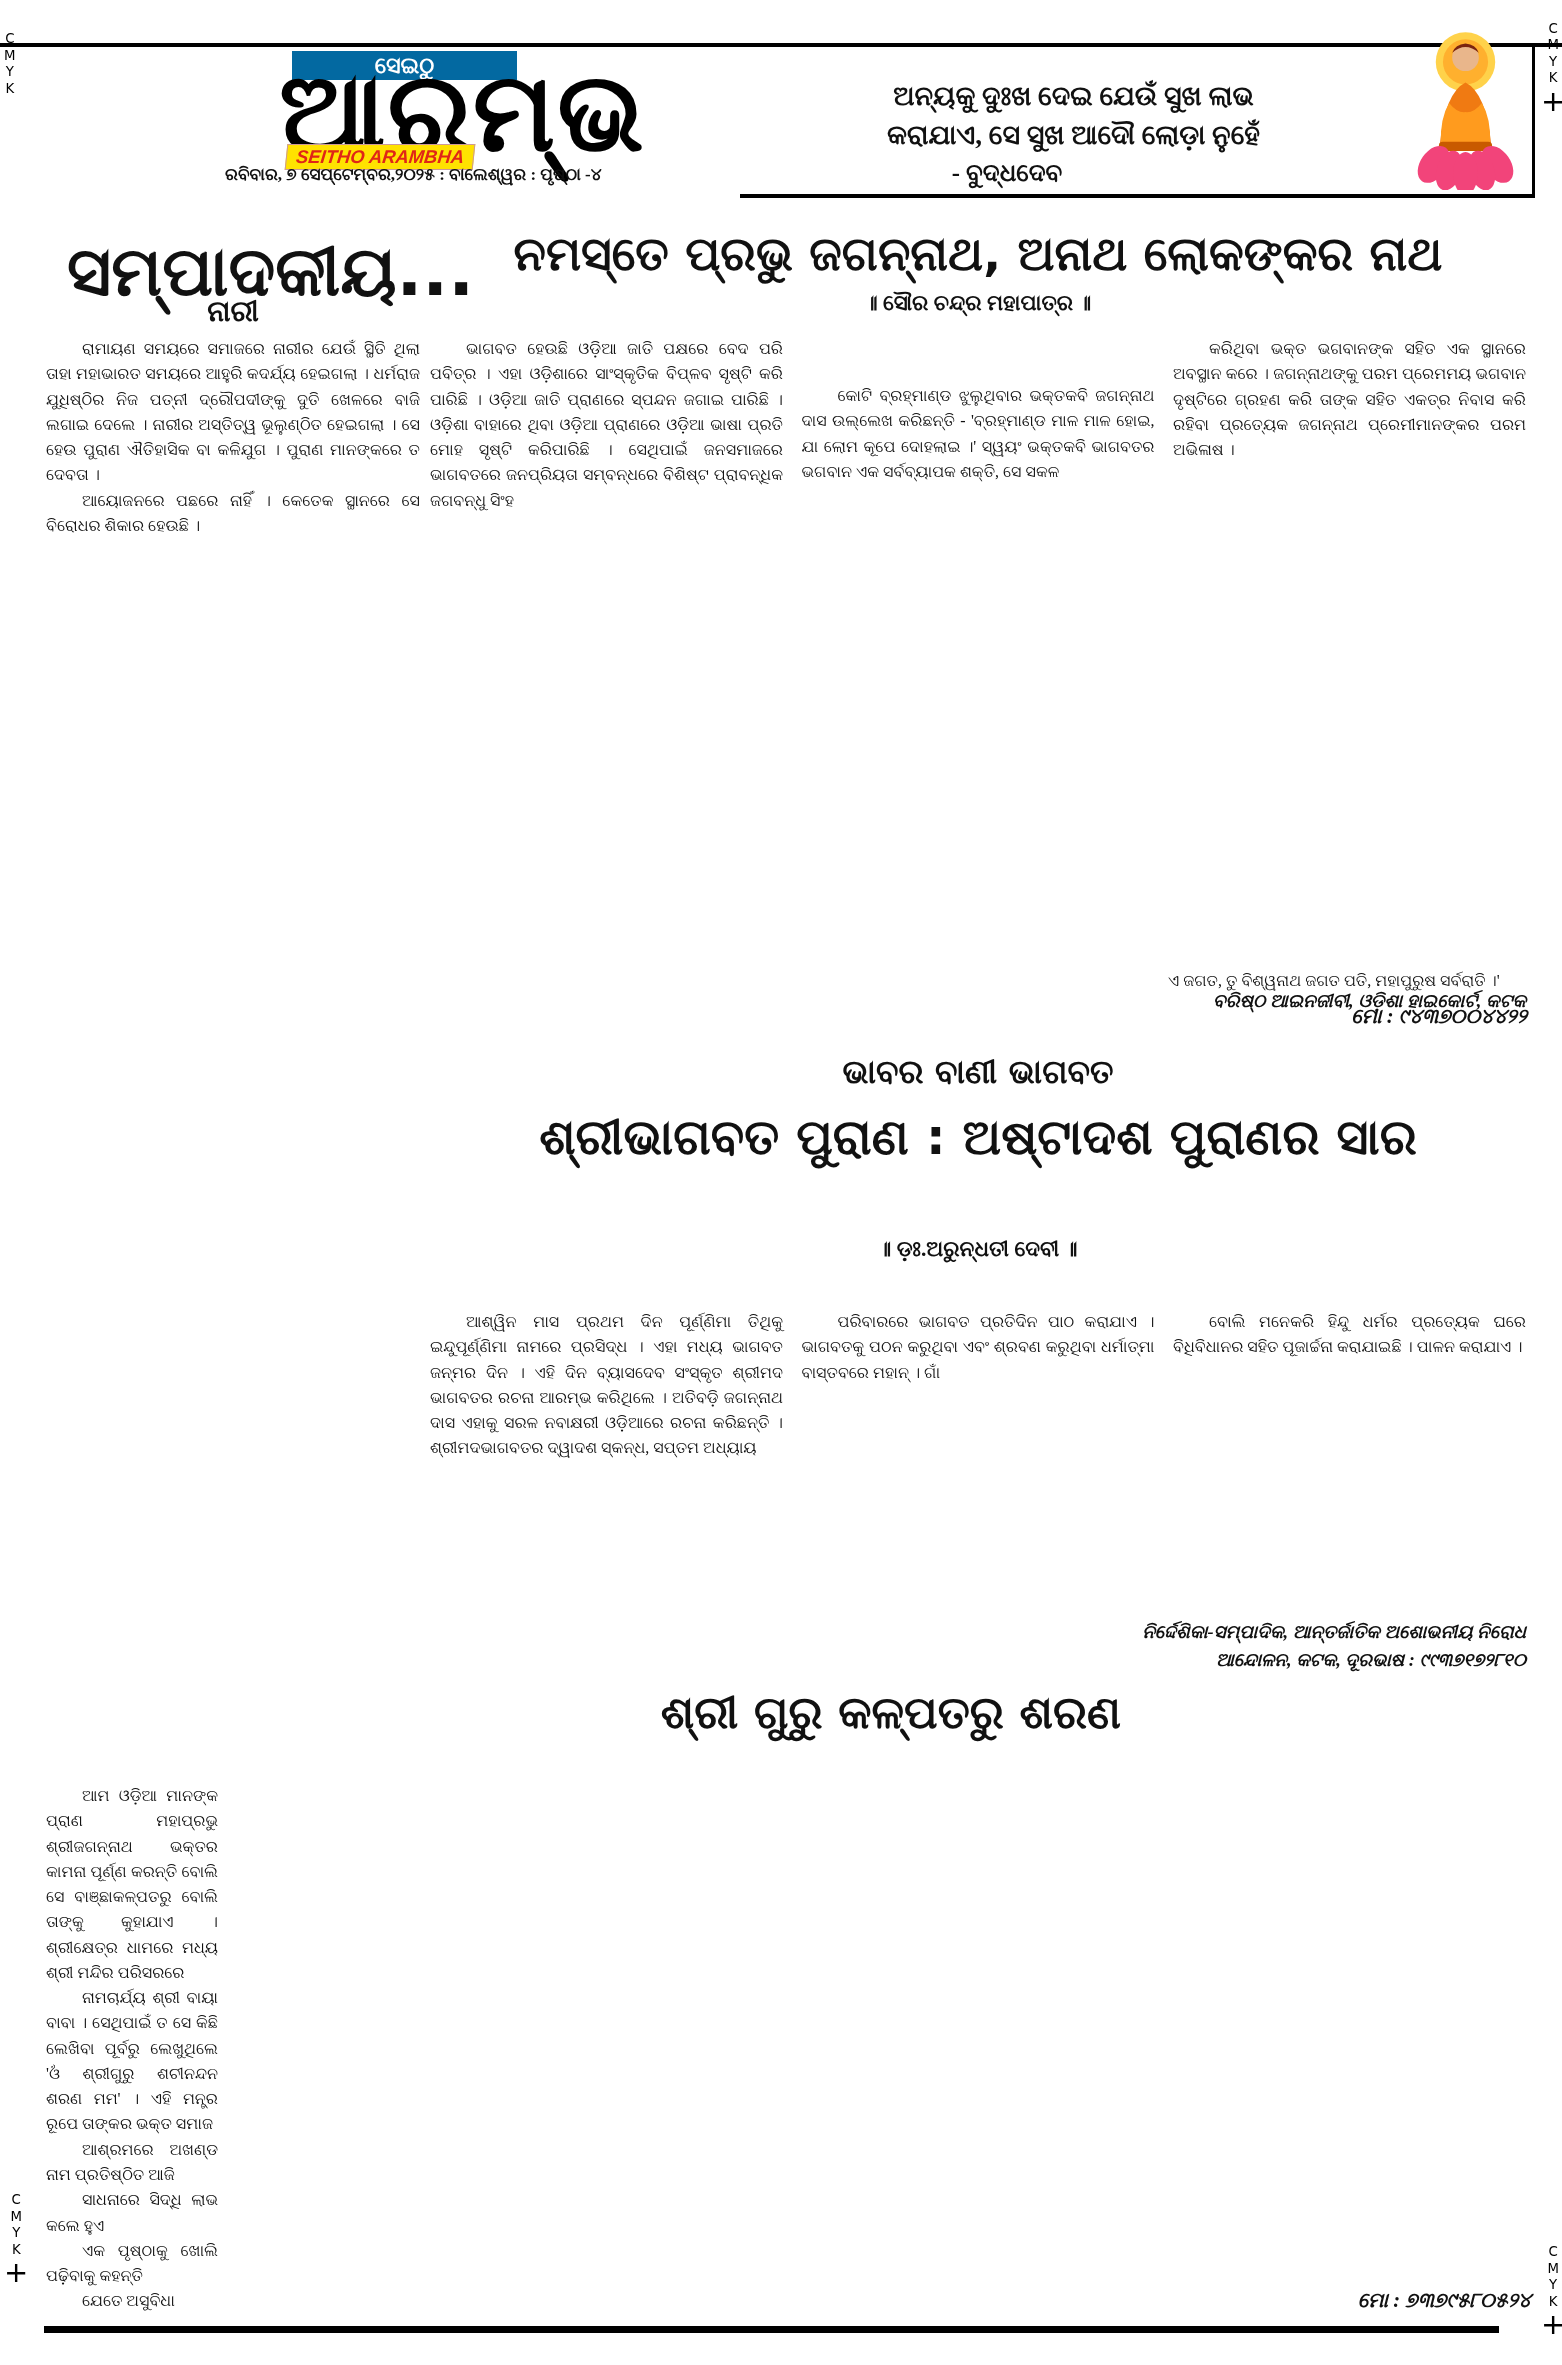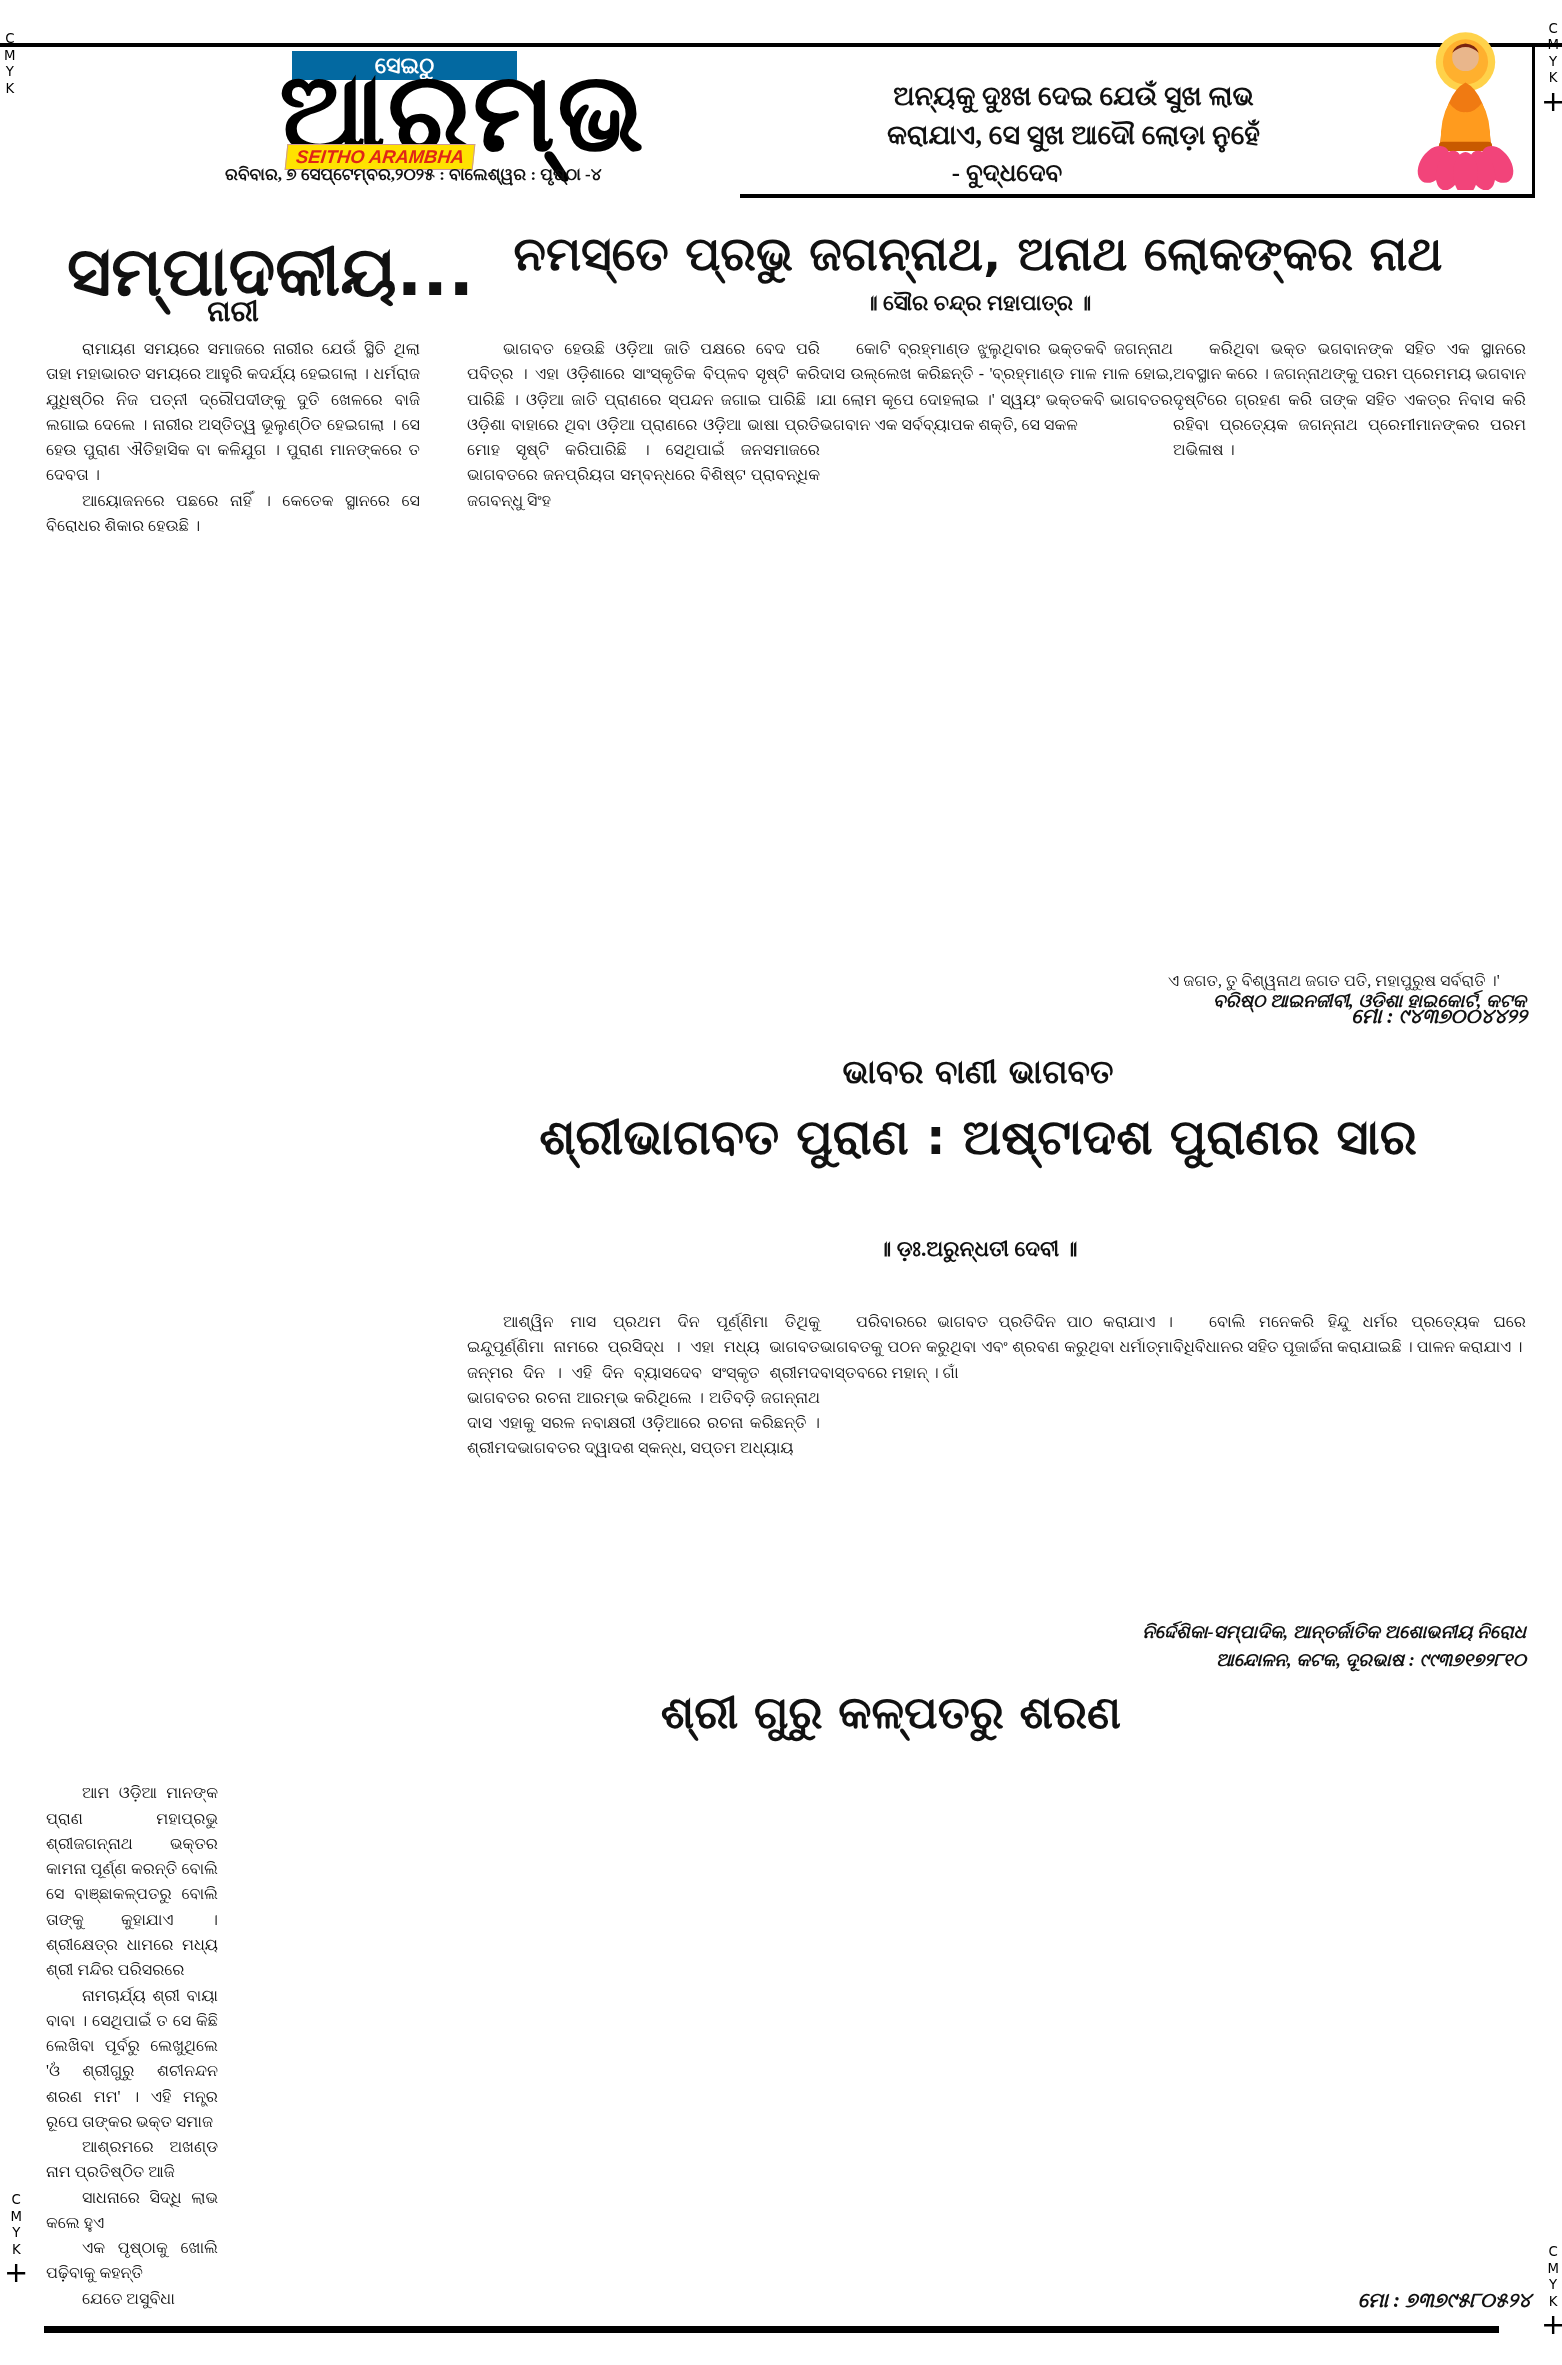--- a/index.html
+++ b/index.html
@@ -24,21 +24,21 @@
          border:1px solid #c99;white-space:nowrap;}
   .dateline{font-weight:bold;font-size:17px;white-space:nowrap;}
   .quote{font-weight:bold;font-size:27px;line-height:1.45;text-align:center;}
   .attrib{font-weight:bold;font-size:24.6px;}
   
   .ed-title{font-family:"DejaVu Sans",sans-serif;font-weight:900;font-size:68px;line-height:1;margin-top:23px;}
   .ed-sub{font-weight:bold;font-size:29px;text-align:center;}
   .headline{font-family:"DejaVu Sans",sans-serif;font-weight:bold;text-align:center;line-height:1.1;}
   .byline{font-weight:bold;font-size:21.5px;text-align:center;}
   
-  .cols{display:flex;justify-content:flex-end;align-items:flex-start;}
+  .cols{display:flex;justify-content:space-between;align-items:flex-start;}
   .bodytxt{font-size:16px;line-height:1.58;text-align:justify;text-justify:inter-word;}
   .bodytxt p{margin:0;text-indent:36px;}
   .sig{font-weight:bold;font-style:italic;font-size:18.4px;text-align:right;line-height:1.5;}
   .phone{font-weight:bold;font-size:20.5px;text-align:right;}
   
   .buddha{position:absolute;}
 </style>
 </head>
 <body>
 
@@ -115,21 +115,21 @@
     <p>ରାମାୟଣ ସମୟରେ ସମାଜରେ ନାରୀର ଯେଉଁ ସ୍ଥିତି ଥିଲା ତାହା ମହାଭାରତ ସମୟରେ ଆହୁରି କଦର୍ଯ୍ୟ ହେଇଗଲା । ଧର୍ମରାଜ ଯୁଧିଷ୍ଠିର ନିଜ ପତ୍ନୀ ଦ୍ରୌପଦୀଙ୍କୁ ଦୁତି ଖେଳରେ ବାଜି ଲଗାଇ ଦେଲେ । ନାରୀର ଅସ୍ତିତ୍ୱ ଭୂଲୁଣ୍ଠିତ ହେଇଗଲା । ସେ ହେଉ ପୁରାଣ ଐତିହାସିକ ବା କଳିଯୁଗ । ପୁରାଣ ମାନଙ୍କରେ ତ ଦେବତା ।</p>
     <p>ଆୟୋଜନରେ ପଛରେ ନାହିଁ । କେତେକ ସ୍ଥାନରେ ସେ ବିରୋଧର ଶିକାର ହେଉଛି ।</p>
   </div>
 
   <div class="abs headline" style="left:430px;top:228px;width:1096px;font-size:47px;">ନମସ୍ତେ ପ୍ରଭୁ ଜଗନ୍ନାଥ, ଅନାଥ ଲୋକଙ୍କର ନାଥ</div>
   <div class="abs byline" style="left:430px;top:291px;width:1096px;">॥ ସୌର ଚନ୍ଦ୍ର ମହାପାତ୍ର ॥</div>
   <div class="abs cols" style="left:430px;top:336px;width:1096px;height:635px;">
     <div class="bodytxt" style="width:353px;">
       <p>ଭାଗବତ ହେଉଛି ଓଡ଼ିଆ ଜାତି ପକ୍ଷରେ ବେଦ ପରି ପବିତ୍ର । ଏହା ଓଡ଼ିଶାରେ ସାଂସ୍କୃତିକ ବିପ୍ଳବ ସୃଷ୍ଟି କରି ପାରିଛି । ଓଡ଼ିଆ ଜାତି ପ୍ରାଣରେ ସ୍ପନ୍ଦନ ଜଗାଇ ପାରିଛି । ଓଡ଼ିଶା ବାହାରେ ଥିବା ଓଡ଼ିଆ ପ୍ରାଣରେ ଓଡ଼ିଆ ଭାଷା ପ୍ରତି ମୋହ ସୃଷ୍ଟି କରିପାରିଛି । ସେଥିପାଇଁ ଜନସମାଜରେ ଭାଗବତରେ ଜନପ୍ରିୟତା ସମ୍ବନ୍ଧରେ ବିଶିଷ୍ଟ ପ୍ରାବନ୍ଧିକ ଜଗବନ୍ଧୁ ସିଂହ</p>
     </div>
-    <div class="bodytxt" style="width:353px;">
+    <div class="bodytxt" style="width:353px;margin-top:47px;">
       <p>କୋଟି ବ୍ରହ୍ମାଣ୍ଡ ଝୁଲୁଥିବାର ଭକ୍ତକବି ଜଗନ୍ନାଥ ଦାସ ଉଲ୍ଲେଖ କରିଛନ୍ତି - 'ବ୍ରହ୍ମାଣ୍ଡ ମାଳ ମାଳ ହୋଇ, ଯା ଲୋମ କୂପେ ଦୋହଲାଇ ।' ସ୍ୱୟଂ ଭକ୍ତକବି ଭାଗବତର ଭଗବାନ ଏକ ସର୍ବବ୍ୟାପକ ଶକ୍ତି, ସେ ସକଳ</p>
     </div>
     <div class="bodytxt" style="width:353px;">
       <p>କରିଥିବା ଭକ୍ତ ଭଗବାନଙ୍କ ସହିତ ଏକ ସ୍ଥାନରେ ଅବସ୍ଥାନ କରେ । ଜଗନ୍ନାଥଙ୍କୁ ପରମ ପ୍ରେମମୟ ଭଗବାନ ଦୃଷ୍ଟିରେ ଗ୍ରହଣ କରି ତାଙ୍କ ସହିତ ଏକତ୍ର ନିବାସ କରି ରହିବା ପ୍ରତ୍ୟେକ ଜଗନ୍ନାଥ ପ୍ରେମୀମାନଙ୍କର ପରମ ଅଭିଳାଷ ।</p>
     </div>
   </div>
   <div class="abs bodytxt" style="left:1168px;top:968px;width:359px;text-align:left;">ଏ ଜଗତ, ତୁ ବିଶ୍ୱନାଥ ଜଗତ ପତି, ମହାପୁରୁଷ ସର୍ବରାତି ।'</div>
   <div class="abs sig" style="left:1065px;top:988px;width:461px;">ବରିଷ୍ଠ ଆଇନଜୀବୀ, ଓଡ଼ିଶା ହାଇକୋର୍ଟ, କଟକ</div>
   <div class="abs phone" style="left:1168px;top:1005px;width:359px;font-style:italic;">ମୋ : ୯୪୩୭୦୦୪୪୨୨</div>
 

